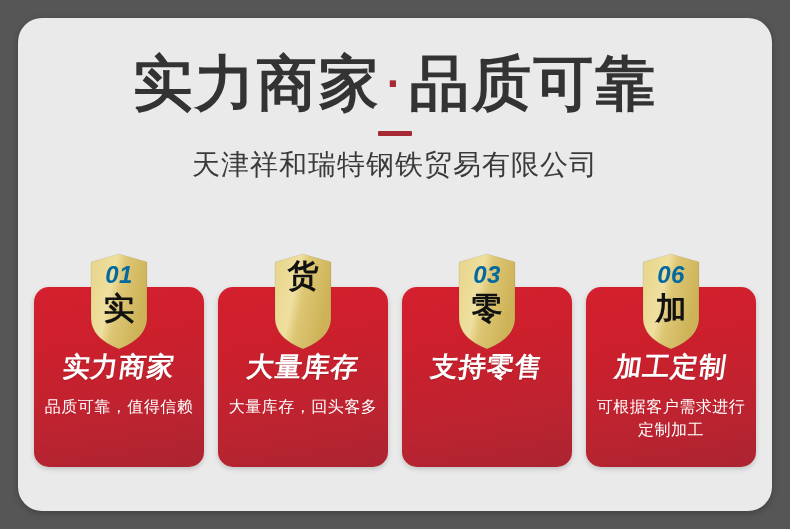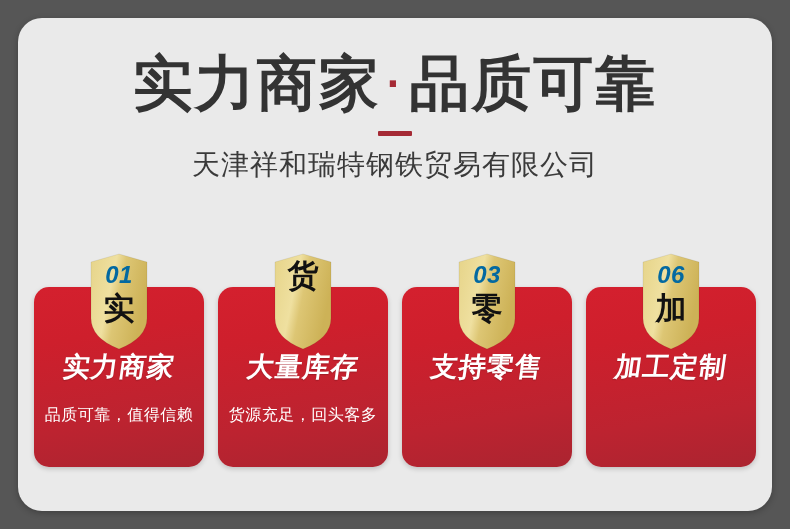--- a/index.html
+++ b/index.html
@@ -126,21 +126,21 @@
     font-weight: bold;
     color: #ffffff;
     letter-spacing: 1px;
     transform: skewX(-8deg);
     display: block;
     white-space: nowrap;
     text-shadow: 0 1px 1px rgba(0,0,0,0.18);
   }
 
   .card-desc {
-    margin-top: 19px;
+    margin-top: 11px;
     font-size: 16px;
     line-height: 1.42;
     color: #ffffff;
     letter-spacing: 0.5px;
   }
 
   
   .badge {
     position: absolute;
     left: 50%;
@@ -227,21 +227,21 @@
             <span class="badge-num">01</span>
             <span class="badge-char">实</span>
           </div>
         </div>
       </div>
 
       <div class="card-wrap">
         <div class="card">
           <div class="card-body">
             <span class="card-title">大量库存</span>
-            <div class="card-desc">货源充足，回头客多</div>
+            <div class="card-desc">大量库存，回头客多</div>
           </div>
         </div>
         <div class="badge">
           <svg viewBox="0 0 76 108" xmlns="http://www.w3.org/2000/svg" aria-hidden="true">
             <defs>
               <linearGradient id="g2" x1="0" y1="0" x2="1" y2="0.35">
                 <stop offset="0" stop-color="#e6d489"></stop>
                 <stop offset="0.42" stop-color="#efe0a0"></stop>
                 <stop offset="0.58" stop-color="#ddc674"></stop>
                 <stop offset="1" stop-color="#cdb257"></stop>
@@ -277,20 +277,21 @@
             <span class="badge-num">03</span>
             <span class="badge-char">零</span>
           </div>
         </div>
       </div>
 
       <div class="card-wrap">
         <div class="card">
           <div class="card-body">
             <span class="card-title">加工定制</span>
+            <div class="card-desc">可根据客户需求进行定制加工</div>
           </div>
         </div>
         <div class="badge">
           <svg viewBox="0 0 76 108" xmlns="http://www.w3.org/2000/svg" aria-hidden="true">
             <defs>
               <linearGradient id="g4" x1="0" y1="0" x2="1" y2="0.35">
                 <stop offset="0" stop-color="#e6d489"></stop>
                 <stop offset="0.42" stop-color="#efe0a0"></stop>
                 <stop offset="0.58" stop-color="#ddc674"></stop>
                 <stop offset="1" stop-color="#cdb257"></stop>

